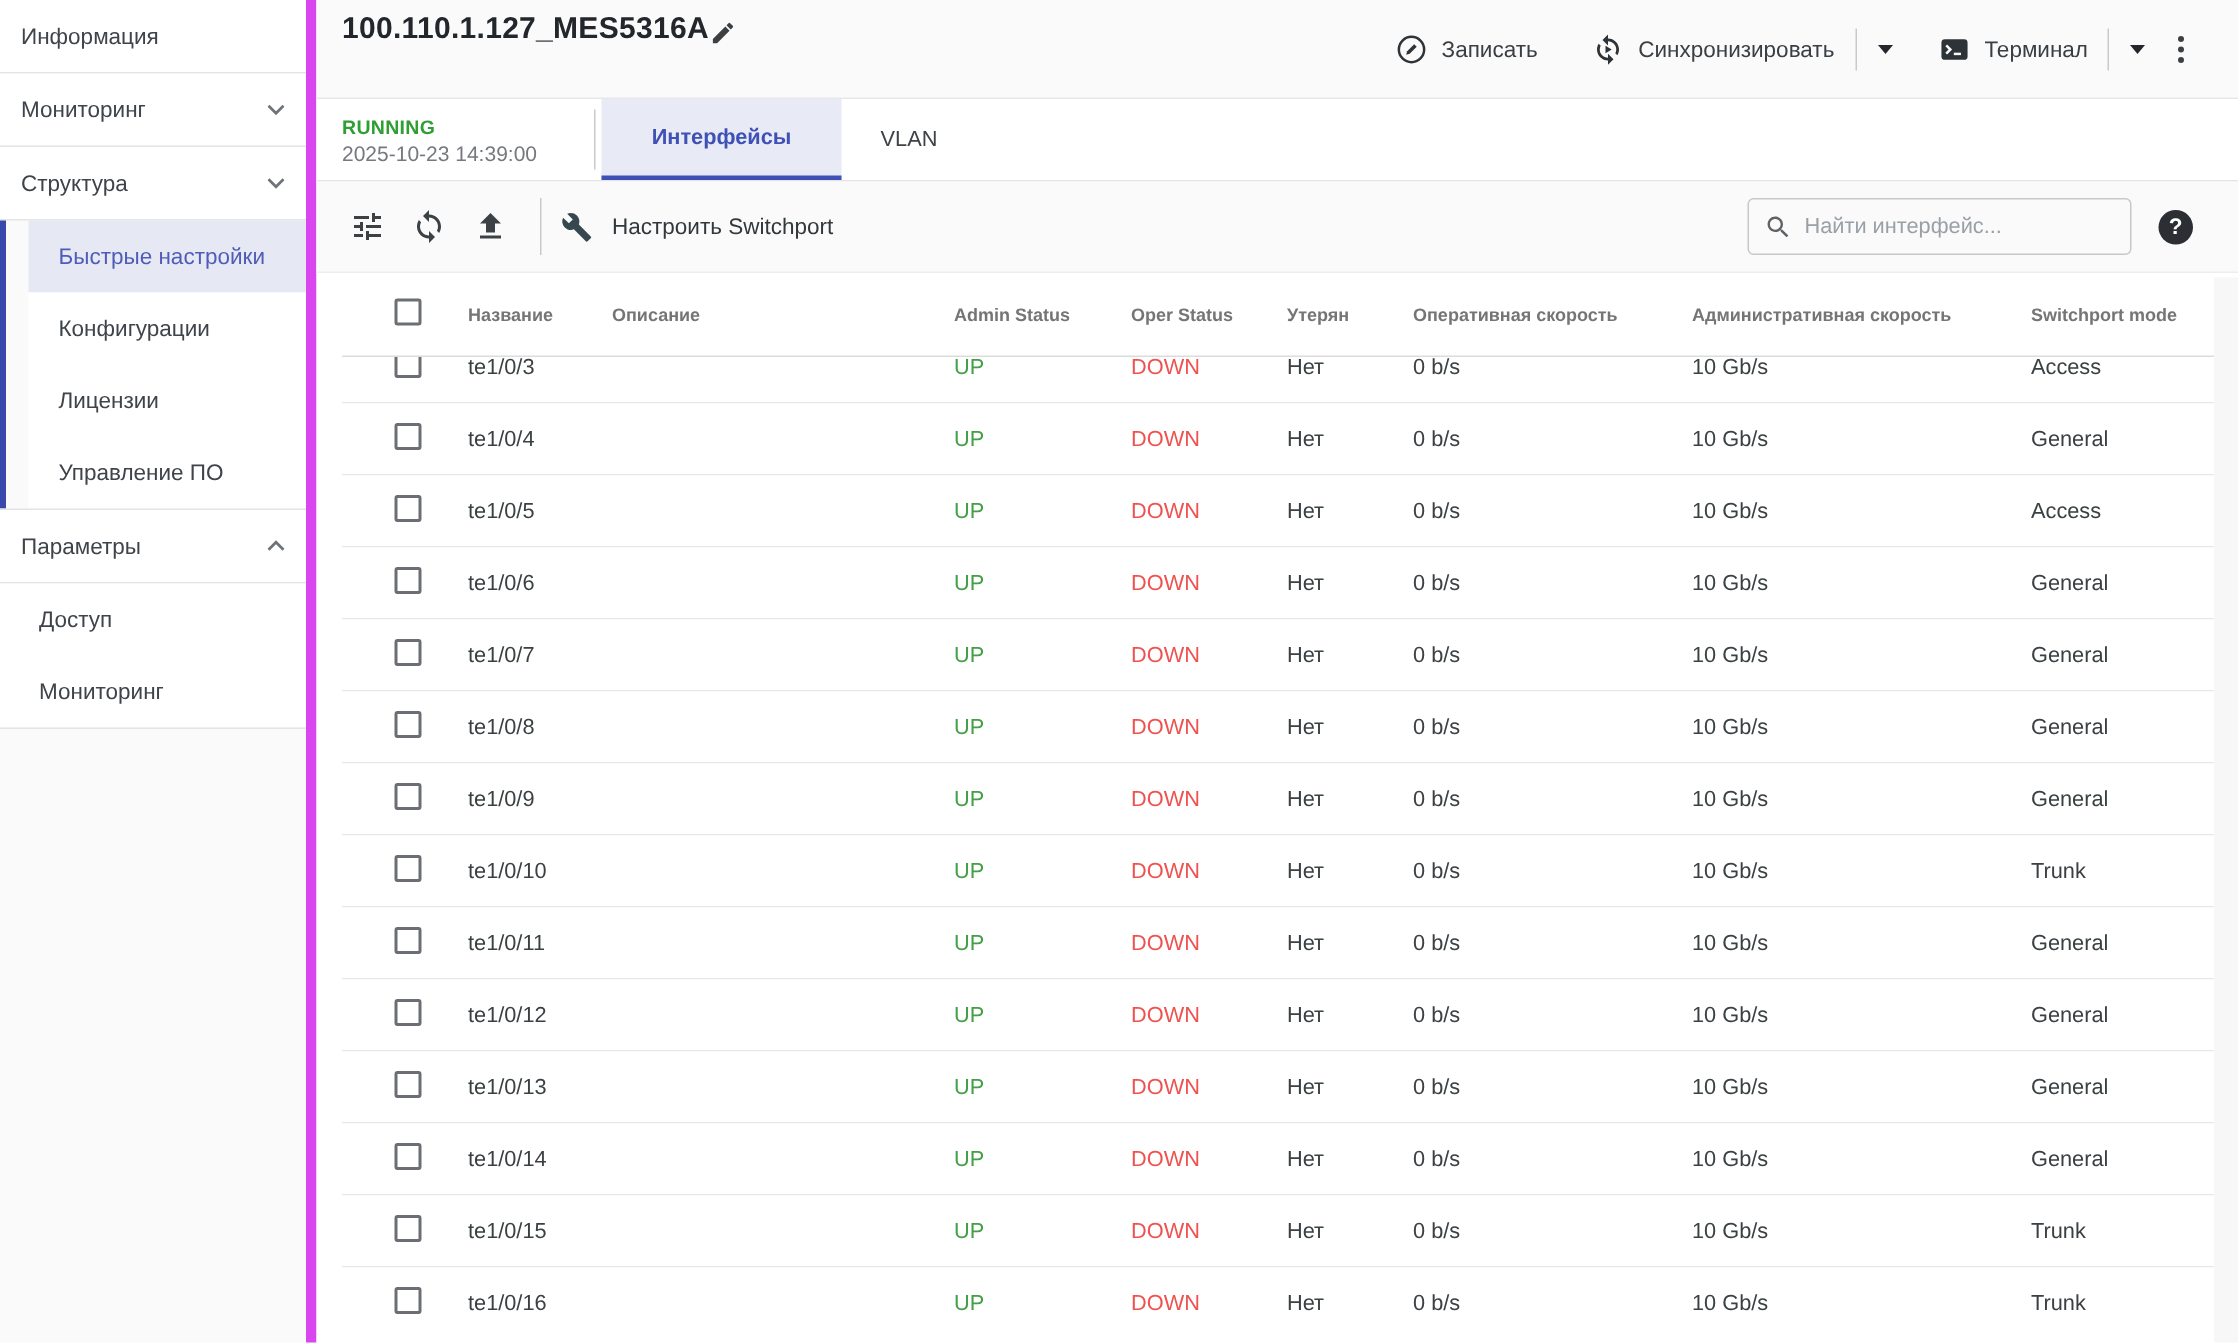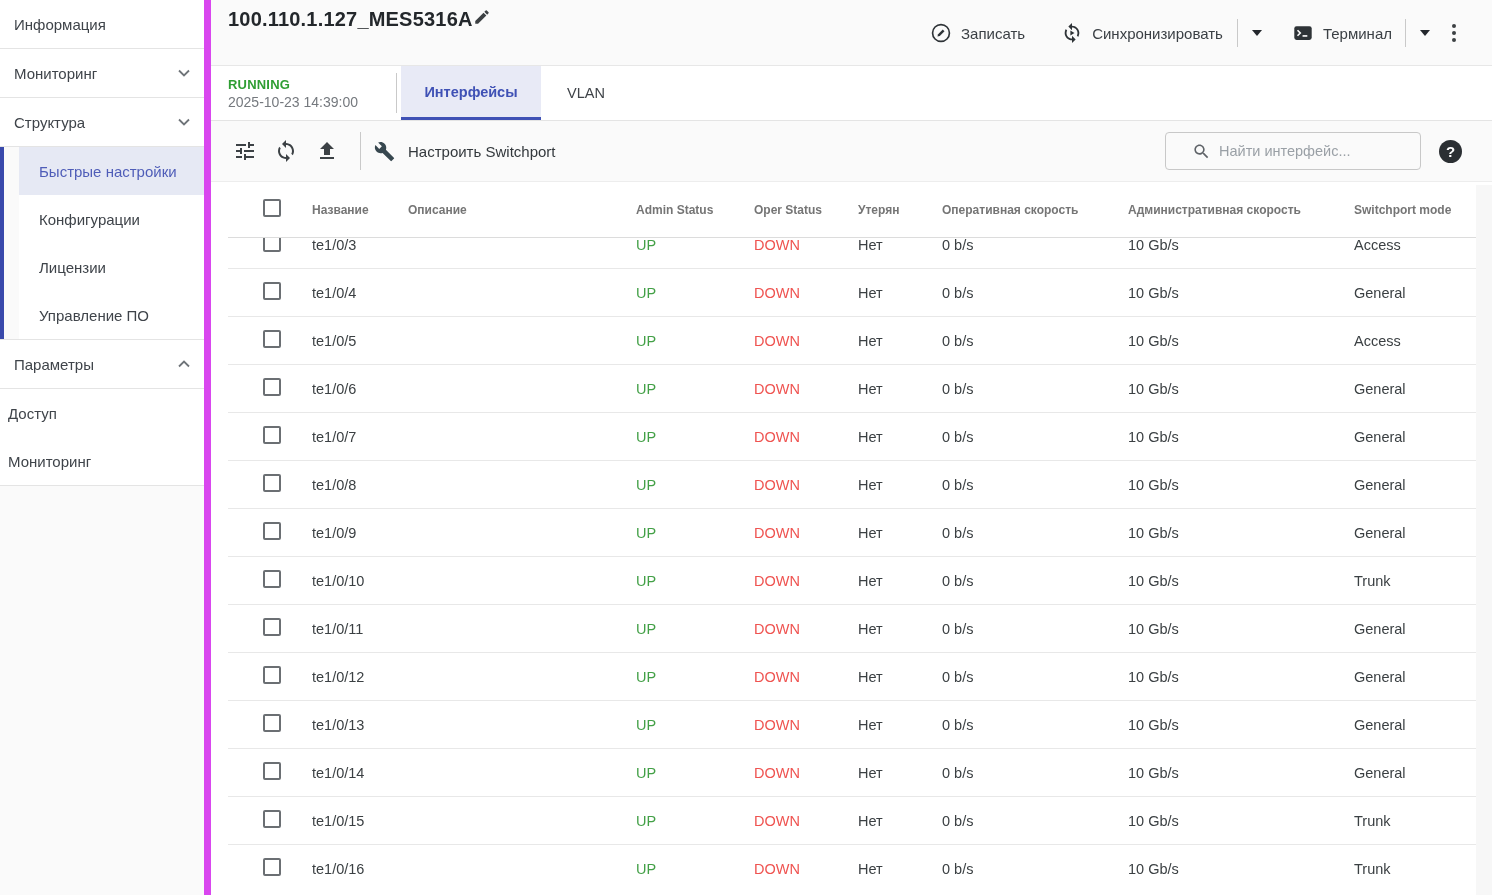--- a/index.html
+++ b/index.html
@@ -10,32 +10,32 @@
   
   .sidebar { position:absolute; left:0; top:0; bottom:0; width:211px;
     background:#fafafa; border-right:7px solid #d946ef; }
   .side-item { height:48px; display:flex; align-items:center; background:#fff;
     padding:0 14px 0 14px; font-size:15px; color:#3f444a; cursor:pointer; }
   .side-item .chev { margin-left:auto; color:#6f7479; }
   .side-divider { height:1px; background:#e4e4e4; }
   .side-group-active { border-left:4px solid #3949ab; }
   .side-group-active .side-item { padding-left:10px; }
   .side-group-active .side-item.sub { padding-left:20px;margin-left:15px; }
-  .side-item.sub { padding-left:8px; }
+  .side-item.sub { padding-left:26px; }
   .side-item.top-active { color:#3f51b5; font-weight:400; }
   .side-item.top-active .chev { color:#3f51b5; }
   .side-item.selected { background:#e6e9f4; color:#4f5db8; }
 
   
   .main { position:absolute; left:211px; top:0; right:0; bottom:0; background:#fff; }
 
   
   .top-band { height:66px; background:#fafafa; border-bottom:1px solid #e7e7e7;
     position:relative; padding:8px 0 0 17px; }
-  .dev-title-row { display:flex; align-items:flex-start; }
+  .dev-title-row { display:flex; align-items:flex-end; }
   .dev-title { font-size:20px; font-weight:700; color:#23272b; letter-spacing:.2px; }
   .edit-pencil { color:#3c4043; cursor:pointer; }
   .badge-row { display:flex; align-items:center; gap:11px; margin-top:5px; }
   .badges { display:inline-flex; }
   .badge { font-size:11px; font-weight:700; color:#37474f; background:#cfe8cd;
     border:1px solid #66a266; padding:3px 9px 2px; margin-left:-1px; }
   .badge:first-child { margin-left:0; border-radius:3px 0 0 3px; }
   .badge:last-child { border-radius:0 3px 3px 0; }
   .badge-sync { color:#263238; cursor:pointer; }
 
@@ -50,35 +50,35 @@
 
   
   .tab-band { height:55px; background:#fff; border-bottom:1px solid #e4e4e4;
     display:flex; align-items:stretch; padding-left:17px; }
   .status-block { width:160px; align-self:center; }
   .status-state { font-size:13px; font-weight:700; color:#2f9e33; letter-spacing:.2px; }
   .status-time { font-size:14px; color:#75797e; margin-top:2px; }
   .tab-vsep { width:1px; background:#c9c9c9; height:40px; align-self:center; margin:0 4px 0 8px; }
   .tab { display:flex; align-items:center; justify-content:center; font-size:14.5px;
     color:#3f4348; cursor:pointer; }
-  .tab.active { width:140px; background:#e8eaf6; color:#3f51b5; font-weight:700;
+  .tab.active { width:160px; background:#e8eaf6; color:#3f51b5; font-weight:700;
     border-bottom:3px solid #3f51b5; }
   .tab.plain { width:90px; }
 
   
   .toolbar { height:61px; background:#fafafa; border-bottom:1px solid #ededed;
     display:flex; align-items:center; padding:0 30px 0 22px; }
   .icon-btn { width:24px; height:24px; color:#3c4145; cursor:pointer; margin-right:17px; }
   .tool-vsep { width:1px; height:38px; background:#c9c9c9; margin:0 13px 0 4px; }
   .switchport-btn { display:flex; align-items:center; gap:13px; font-size:15px;
     color:#33383c; cursor:pointer; }
   .switchport-btn svg { color:#37474f; }
   .toolbar-spacer { flex:1; }
   .search-box { width:256px; height:38px; border:1.5px solid #c8c8c8; border-radius:4px;
-    display:flex; align-items:center; padding:0 26px; gap:8px; background:transparent; }
+    display:flex; align-items:center; padding:0 10px; gap:8px; background:transparent; }
   .search-box svg { color:#5f6368; flex:none; }
   .search-box input { border:none; outline:none; background:transparent; width:100%;
     font-size:14.5px; color:#3c4043; font-family:"Liberation Sans", sans-serif; }
   .search-box input::placeholder { color:#9aa0a6; }
   .help-btn { margin-left:18px; width:23px; height:23px; border-radius:50%;
     background:#2b2f33; color:#fff; font-size:15px; font-weight:700;
     display:flex; align-items:center; justify-content:center; cursor:pointer; }
 
   
   .table-wrap { margin-left:17px; width:1248px; }

